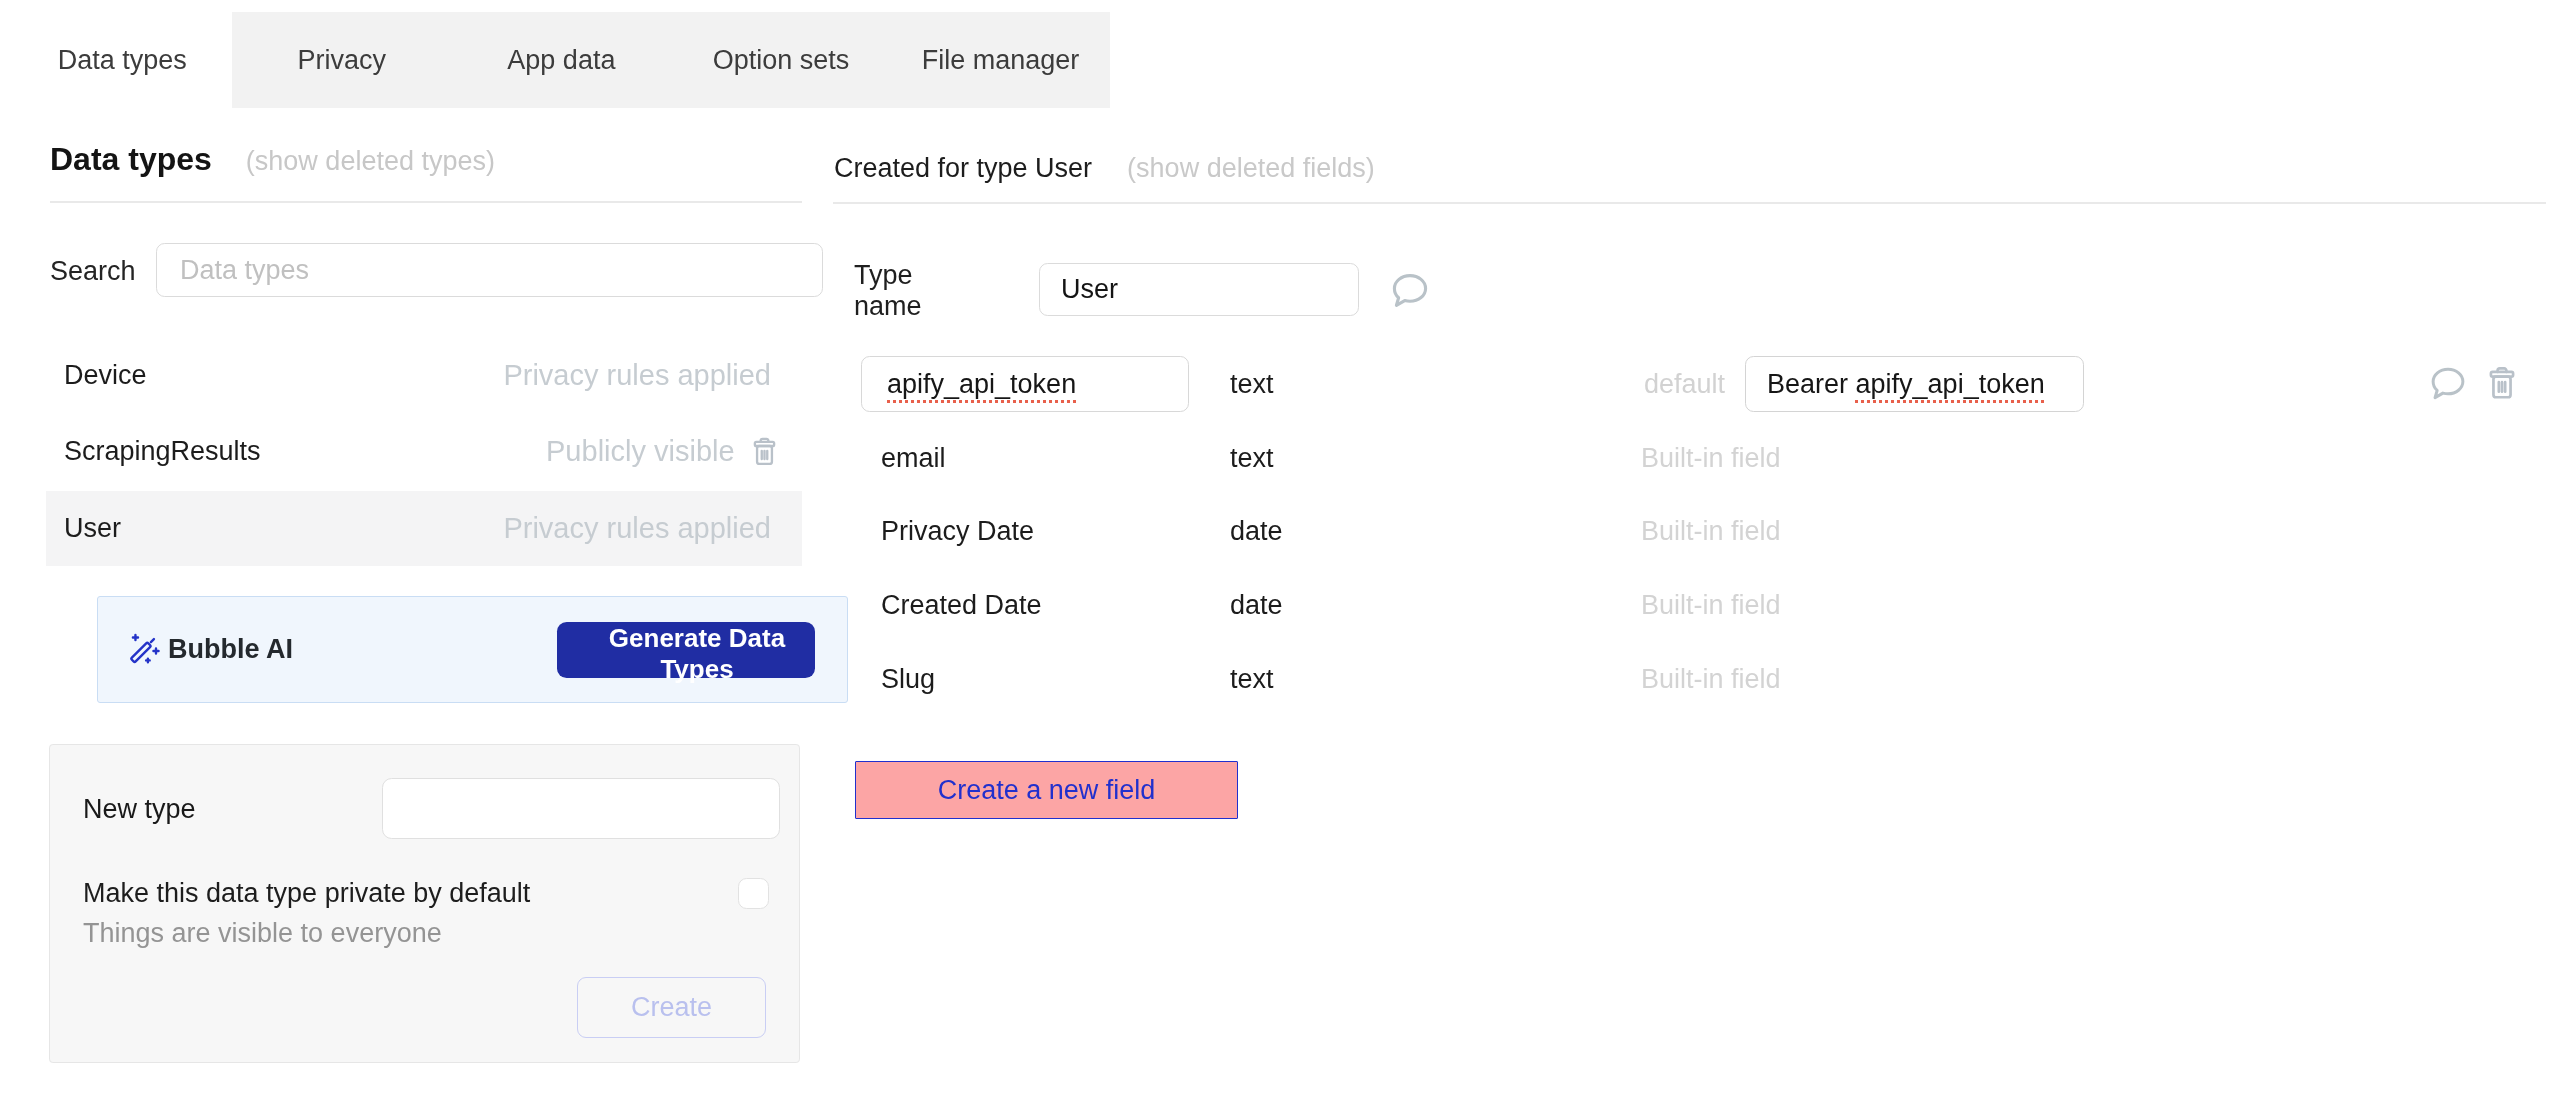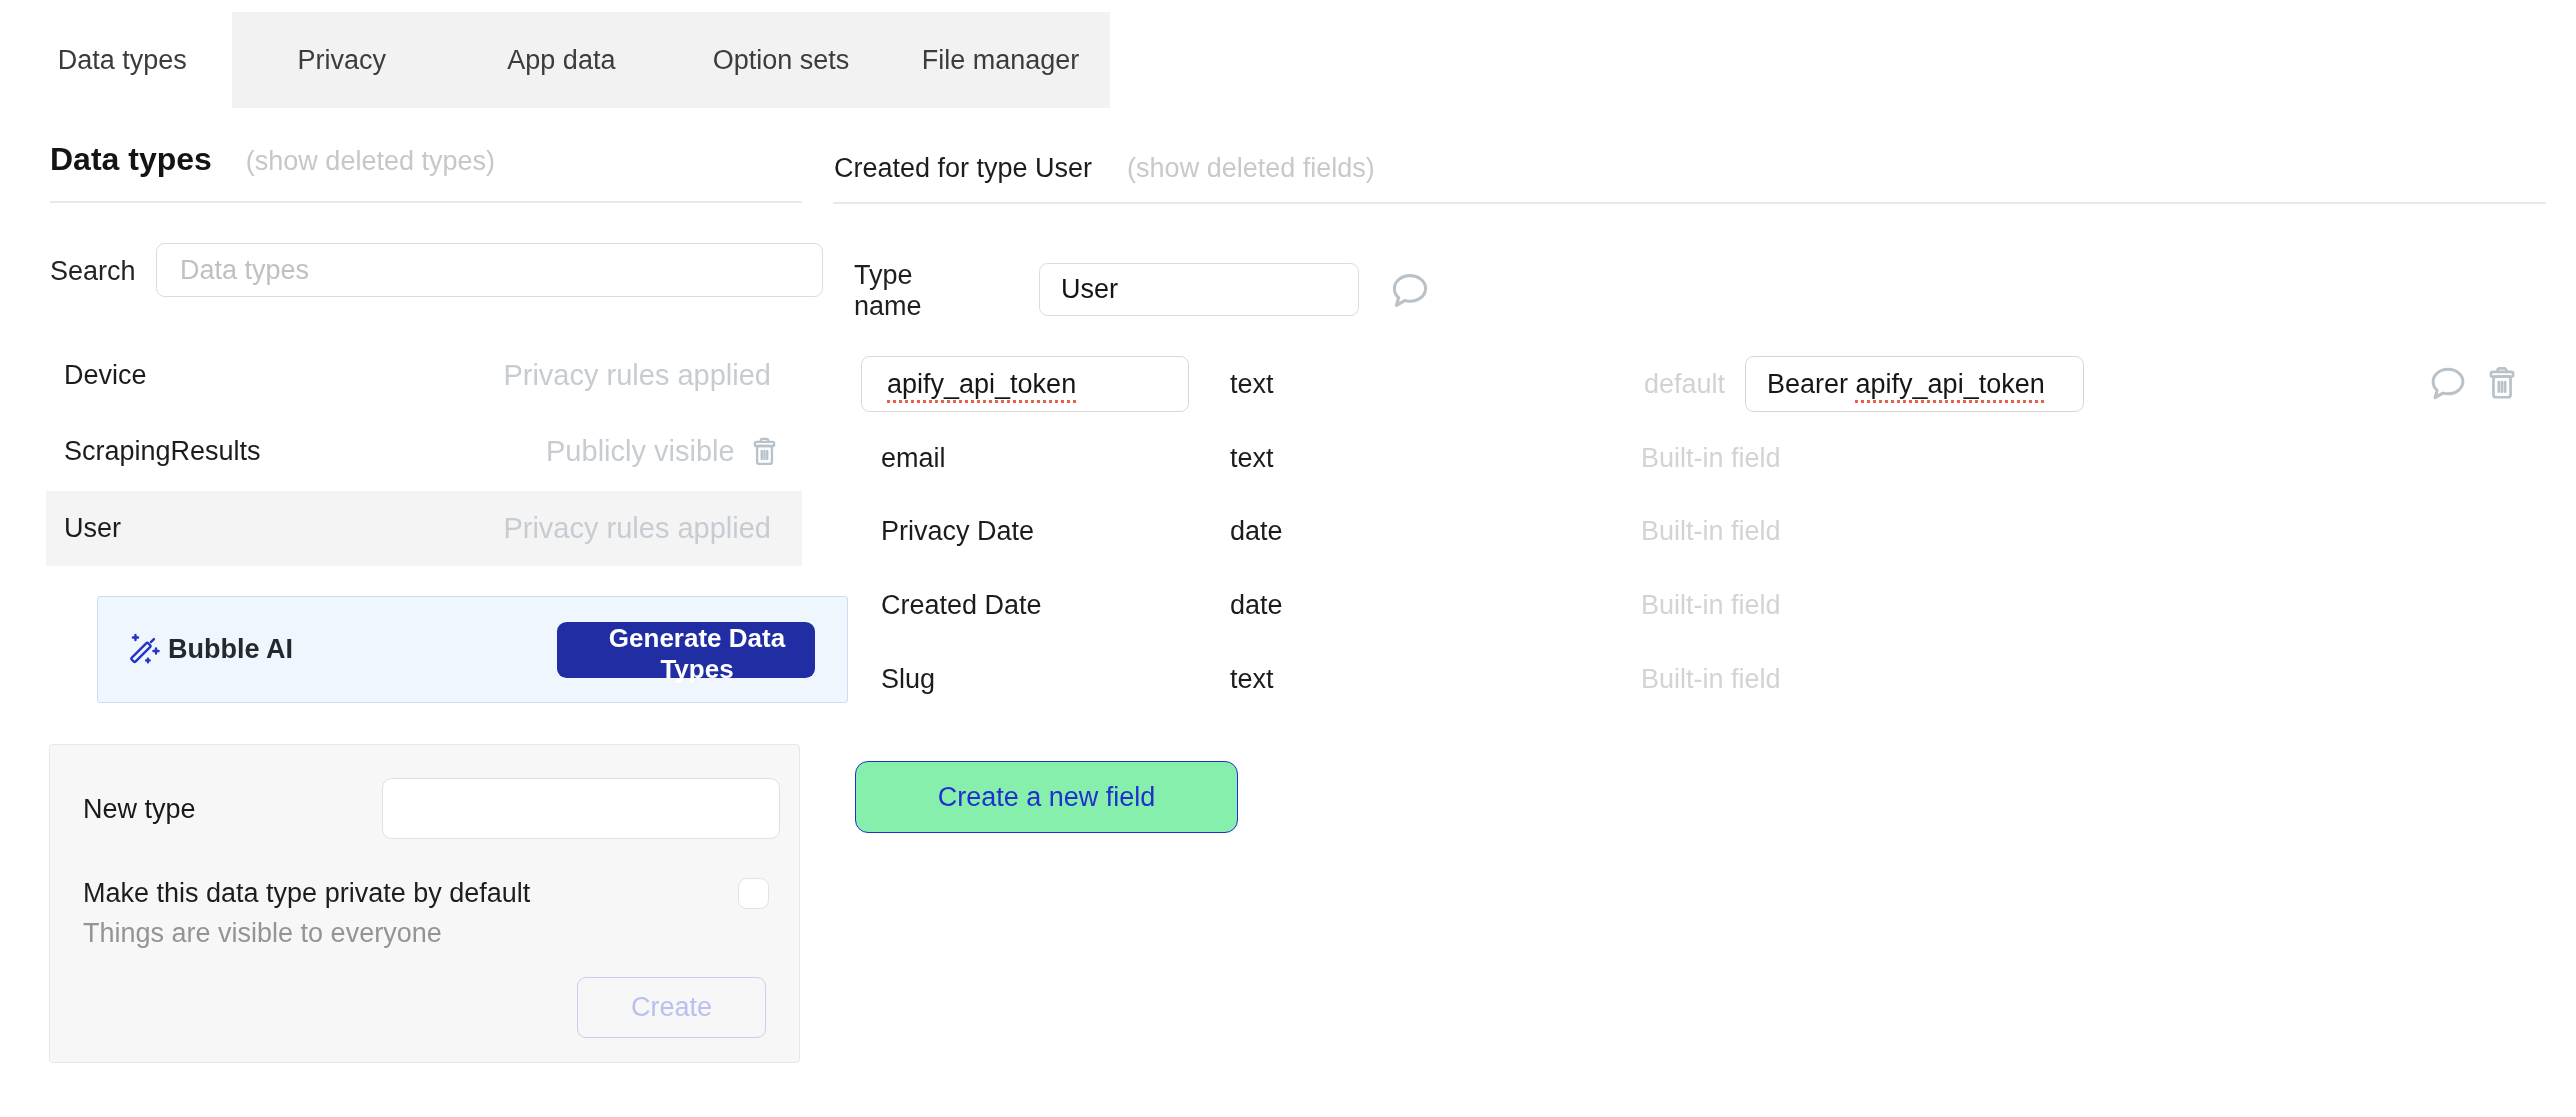--- a/index.html
+++ b/index.html
@@ -71,22 +71,22 @@
   .f-note{position:absolute;left:808px;top:0;height:57px;display:flex;align-items:center;font-size:27px;color:#d3d3d3;}
   .f-default-label{position:absolute;left:737px;top:0;width:155px;height:57px;display:flex;align-items:center;
                    justify-content:flex-end;font-size:27px;color:#d2d2d2;}
   .f-default-input{position:absolute;left:912px;top:0;width:316px;height:54px;border:1.9px solid #d4d4d4;border-radius:8.6px;
                    background:#fff;font-size:27px;color:#161616;display:flex;align-items:center;padding-left:21px;white-space:pre;}
   .f-comment{position:absolute;left:1594px;top:6.7px;width:42px;height:42px;color:#b9c2c8;cursor:pointer;}
   .f-trash{position:absolute;left:1650px;top:7.7px;width:38px;height:38px;color:#b9c1c9;cursor:pointer;}
   .spellcheck{text-decoration:underline;text-decoration-style:dotted;text-decoration-color:#e8604c;
               text-decoration-thickness:2.9px;text-underline-offset:6.7px;}
 
-  .create-field-btn{position:absolute;left:855px;top:761px;width:383px;height:72px;background:#86efac;
-                    border:1.9px solid #2130cd;border-radius:13px;color:#2130cd;font-family:inherit;font-size:27px;cursor:pointer;}
+  .create-field-btn{position:absolute;left:855px;top:761px;width:383px;height:58px;background:#fca5a5;
+                    border:1.9px solid #2130cd;border-radius:1px;color:#2130cd;font-family:inherit;font-size:27px;cursor:pointer;}
 
   svg{display:block;width:100%;height:100%;}
 </style>
 </head>
 <body>
 
 <div id="page">
 
   <div class="tabbar">
       <div class="tab active">Data types</div>

